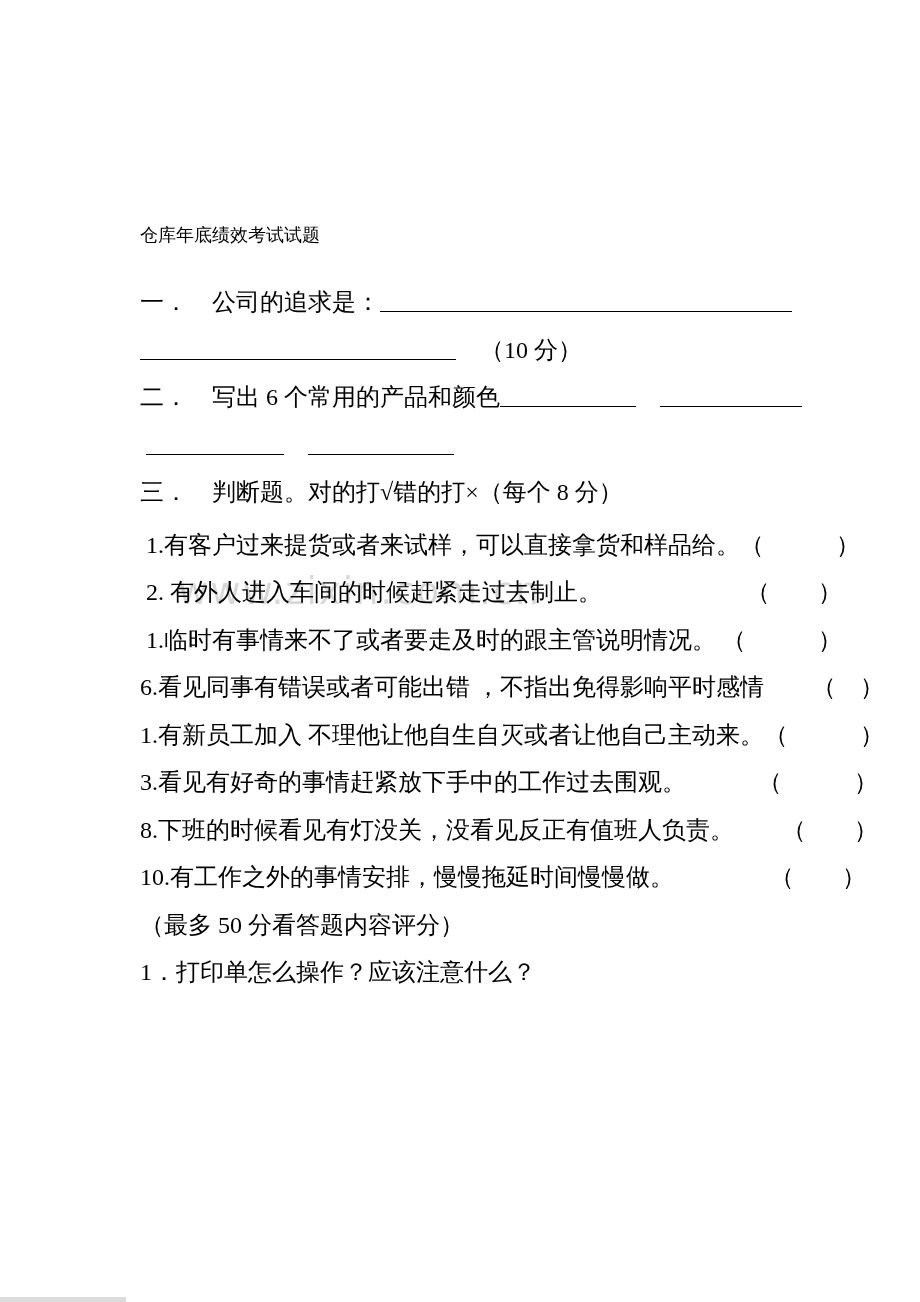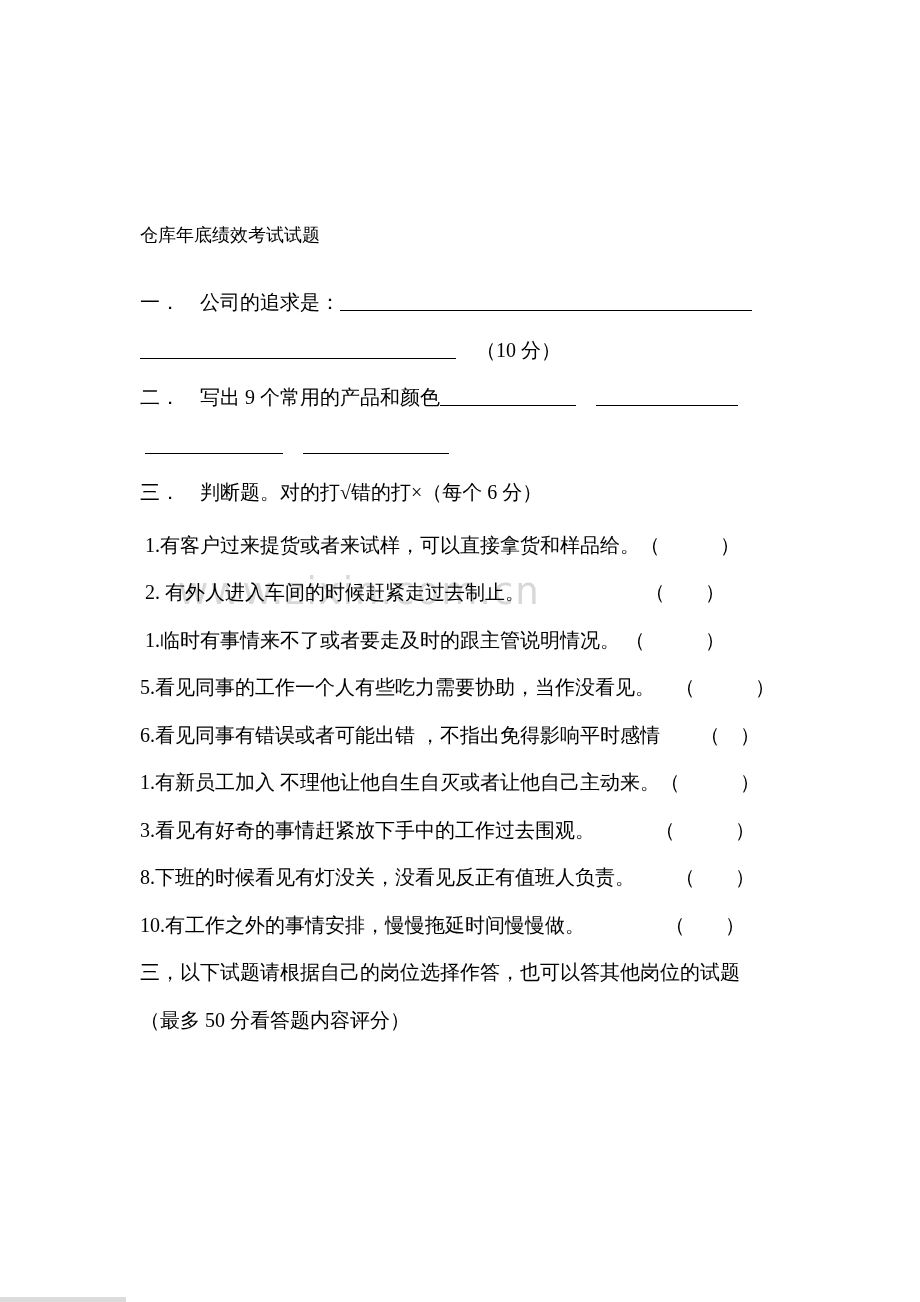--- a/index.html
+++ b/index.html
@@ -35,21 +35,21 @@
     padding: 212px 110px 0 140px;
   }
   .doc-title {
     font-size: 18px;
     font-weight: normal;
     line-height: 47px;
     margin-bottom: 20px;
     white-space: pre;
   }
   .doc-line {
-    font-size: 20px;
+    font-size: 24px;
     line-height: 47.5px;
     white-space: pre;
   }
   
   .doc-line:nth-child(6) { margin-top: 5px; }
   .fill-line {
     display: inline-block;
     height: 1px;
     border-bottom: 1.5px solid #000000;
     position: relative;
@@ -70,32 +70,31 @@
 <div class="page">
 
   <div class="watermark">www.zixin.com.cn</div>
 
   <div class="content">
     <h1 class="doc-title">仓库年底绩效考试试题</h1>
 
     <div>
         <p class="doc-line"><span>一．　公司的追求是：</span><span class="fill-line" style="width: 412px;"></span></p>
         <p class="doc-line"><span class="fill-line" style="width: 316px;"></span><span>　（10 分）</span></p>
-        <p class="doc-line"><span>二．　写出 9 个常用的产品和颜色</span><span class="fill-line" style="width: 136px;"></span><span>　</span><span class="fill-line" style="width: 142px;"></span></p>
+        <p class="doc-line"><span>二．　写出 6 个常用的产品和颜色</span><span class="fill-line" style="width: 136px;"></span><span>　</span><span class="fill-line" style="width: 142px;"></span></p>
         <p class="doc-line"><span> </span><span class="fill-line" style="width: 138px;"></span><span>　</span><span class="fill-line" style="width: 146px;"></span></p>
-        <p class="doc-line"><span>三．　判断题。对的打√错的打×（每个 6 分）</span></p>
+        <p class="doc-line"><span>三．　判断题。对的打√错的打×（每个 8 分）</span></p>
         <p class="doc-line"><span> 1.有客户过来提货或者来试样，可以直接拿货和样品给。（　　　）</span></p>
         <p class="doc-line"><span> 2. 有外人进入车间的时候赶紧走过去制止。　　　　　　（　　）</span></p>
         <p class="doc-line"><span> 1.临时有事情来不了或者要走及时的跟主管说明情况。 （　　　）</span></p>
-        <p class="doc-line"><span>5.看见同事的工作一个人有些吃力需要协助，当作没看见。　（　　　）</span></p>
         <p class="doc-line"><span>6.看见同事有错误或者可能出错 ，不指出免得影响平时感情　　（　）</span></p>
         <p class="doc-line"><span>1.有新员工加入 不理他让他自生自灭或者让他自己主动来。（　　　）</span></p>
         <p class="doc-line"><span>3.看见有好奇的事情赶紧放下手中的工作过去围观。　　　（　　　）</span></p>
         <p class="doc-line"><span>8.下班的时候看见有灯没关，没看见反正有值班人负责。　　（　　）</span></p>
         <p class="doc-line"><span>10.有工作之外的事情安排，慢慢拖延时间慢慢做。　　　　（　　）</span></p>
-        <p class="doc-line"><span>三，以下试题请根据自己的岗位选择作答，也可以答其他岗位的试题</span></p>
         <p class="doc-line"><span>（最多 50 分看答题内容评分）</span></p>
+        <p class="doc-line"><span>1．打印单怎么操作？应该注意什么？</span></p>
       </div>
   </div>
 
   <div class="page-artifact"></div>
 
 </div>
 
 </body></html>

